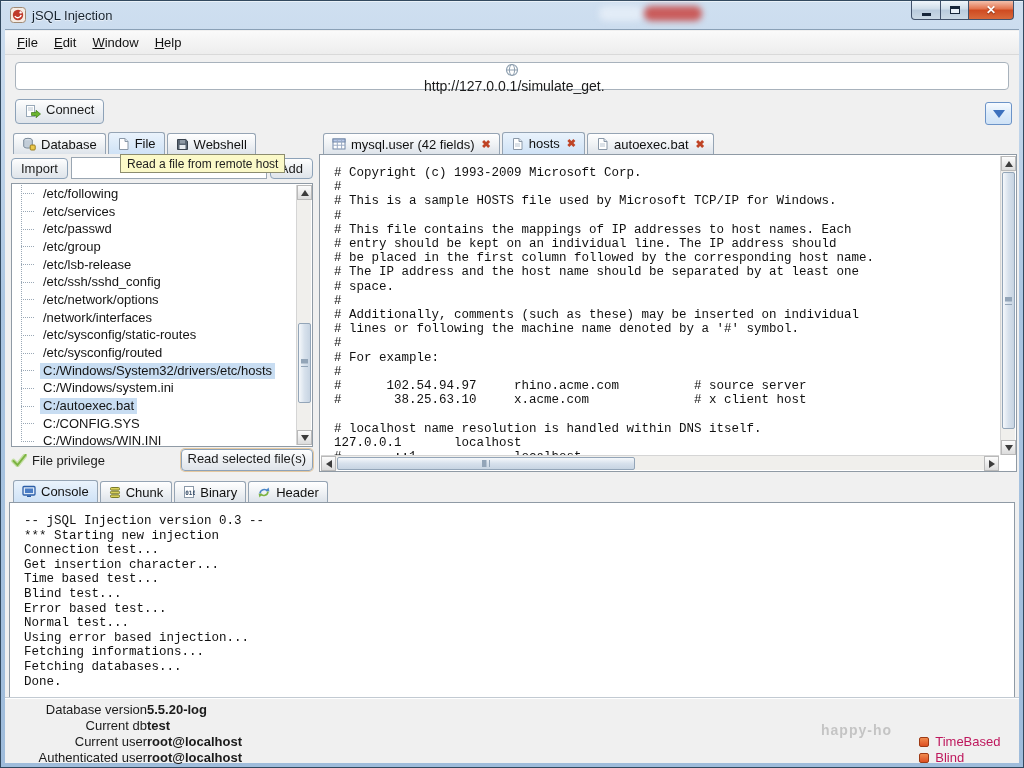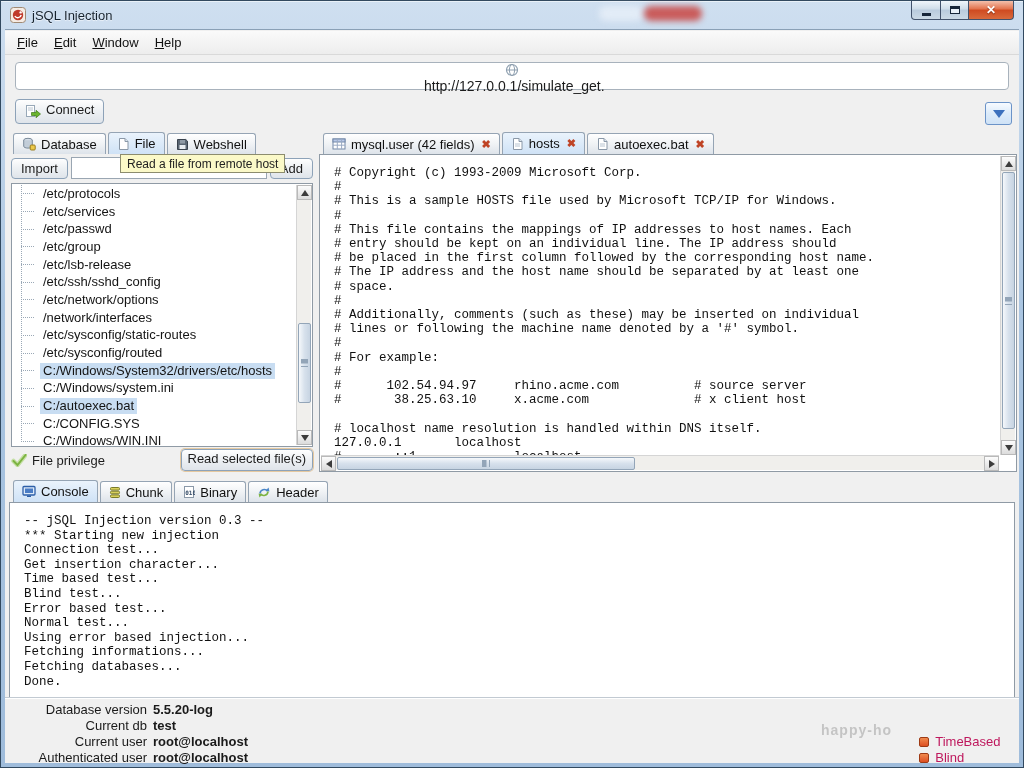--- a/index.html
+++ b/index.html
@@ -91,21 +91,21 @@
   .mono{margin:8px;font-family:"Liberation Mono","DejaVu Sans Mono",monospace;font-size:12.5px;line-height:14.2px;
     white-space:pre;color:#101010;padding:3px 6px;}
   .textbox .sbv{bottom:16px;}
   
   .panel.bottom{left:4px;right:4px;top:450px;height:220px;}
   .consolebox{position:absolute;left:0;right:0;top:22px;bottom:1px;border:1px solid #8f9aa5;background:#fff;overflow:hidden;}
   .consolebox .mono{line-height:14.6px;}
   
   .statusbar{position:absolute;left:0;right:0;bottom:0;height:66px;background:#f0f0f0;
     border-top:1px solid #c2cad2;box-shadow:inset 0 1px 0 #fff;}
-  .srows{position:absolute;left:0;top:4px;display:grid;grid-template-columns:142px auto;column-gap:6px;
+  .srows{position:absolute;left:0;top:4px;display:grid;grid-template-columns:142px auto;
     font-size:13px;color:#1a1a1a;line-height:16px;}
   .srows .lab{text-align:right;}
   .srows .val{font-weight:bold;}
   .inds{position:absolute;right:14px;top:4px;font-size:13px;color:#be185d;line-height:16px;margin-top:32px;}
   .ind{display:flex;align-items:center;gap:6px;height:16px;justify-content:flex-start;}
   .sq{width:10px;height:10px;border-radius:2px;background:linear-gradient(#f08a4e,#dd4f22);border:1px solid #9e3a14;flex:none;}
   .ico{display:inline-flex;flex:none;align-items:center;justify-content:center;}
   .wm2{position:absolute;left:816px;top:24px;font-size:14px;font-weight:bold;letter-spacing:1px;
     color:#9a9a9a;opacity:.5;}
   
@@ -212,21 +212,21 @@
       </div>
       <div class="importrow">
         <button class="btn small">Import</button>
         <input class="pathinput" value="" style="">
         <button class="btn small">Add</button>
       </div>
       <div class="treebox">
         <div class="tree">
             <div class="trow">
               <span class="stub"></span>
-              <span class="tlab">/etc/protocols</span>
+              <span class="tlab">/etc/following</span>
             </div>
             <div class="trow">
               <span class="stub"></span>
               <span class="tlab">/etc/services</span>
             </div>
             <div class="trow">
               <span class="stub"></span>
               <span class="tlab">/etc/passwd</span>
             </div>
             <div class="trow">

